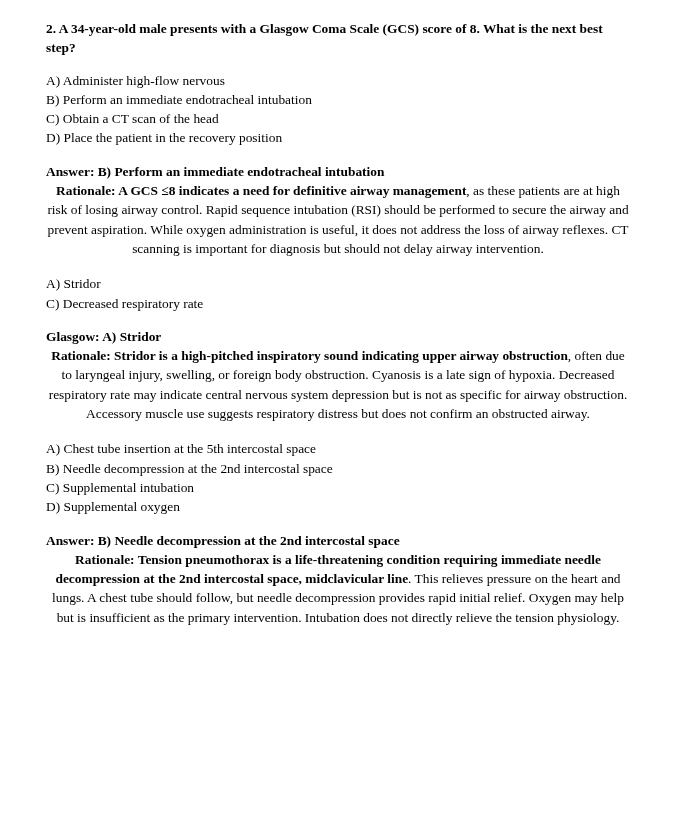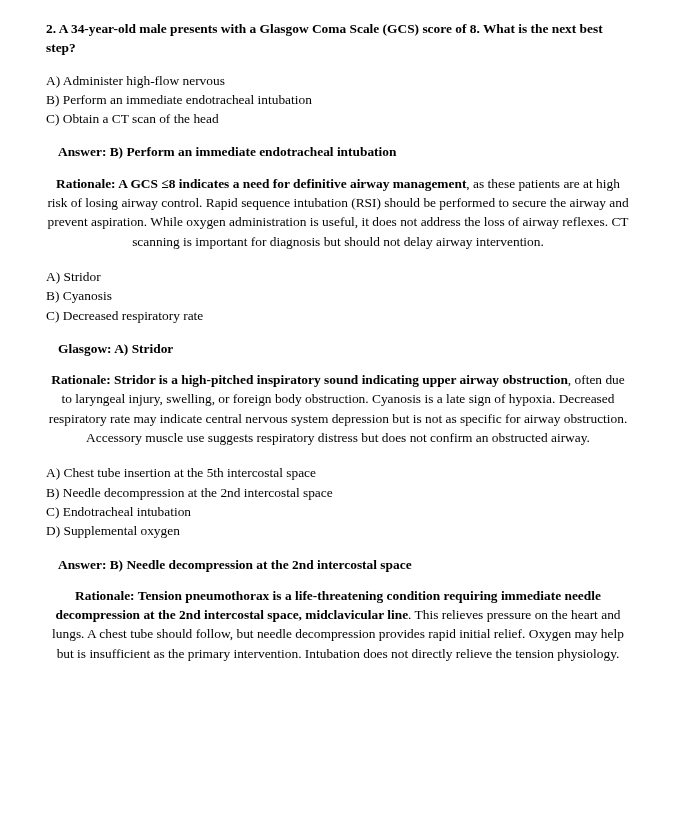--- a/index.html
+++ b/index.html
@@ -45,21 +45,21 @@
     margin: 0;
     white-space: nowrap;
   }
   .answer-group {
     margin: 14px 0 0 0;
   }
   .answer-line {
     font-size: 13.4px;
     line-height: 19.3px;
     font-weight: bold;
-    margin: 12px;
+    margin: 0;
   }
   .rationale {
     font-size: 13.4px;
     line-height: 19.3px;
     font-weight: normal;
     margin: 0;
     text-align: center;
   }
   .rationale .lead {
     font-weight: bold;
@@ -72,44 +72,44 @@
 <body>
 
 <div class="page">
 
   <div class="qa-block">
     <p class="stem">2. A 34-year-old male presents with a Glasgow Coma Scale (GCS) score of 8. What is the next best step?</p>
     <ul class="options">
       <li class="option">A) Administer high-flow nervous</li>
       <li class="option">B) Perform an immediate endotracheal intubation</li>
       <li class="option">C) Obtain a CT scan of the head</li>
+      <li class="option">D) Place the patient in the recovery position</li>
     </ul>
     <div class="answer-group">
       <p class="answer-line">Answer: B) Perform an immediate endotracheal intubation</p>
       <p class="rationale"><span class="lead">Rationale: A GCS ≤8 indicates a need for definitive airway management</span><span>, as these patients are at high risk of losing airway control. Rapid sequence intubation (RSI) should be performed to secure the airway and prevent aspiration. While oxygen administration is useful, it does not address the loss of airway reflexes. CT scanning is important for diagnosis but should not delay airway intervention.</span></p>
     </div>
   </div>
 
   <div class="qa-block block-gap">
     <ul class="options">
       <li class="option">A) Stridor</li>
-      <li class="option">B) Cyanosis</li>
       <li class="option">C) Decreased respiratory rate</li>
     </ul>
     <div class="answer-group">
       <p class="answer-line">Glasgow: A) Stridor</p>
       <p class="rationale"><span class="lead">Rationale: Stridor is a high-pitched inspiratory sound indicating upper airway obstruction</span><span>, often due to laryngeal injury, swelling, or foreign body obstruction. Cyanosis is a late sign of hypoxia. Decreased respiratory rate may indicate central nervous system depression but is not as specific for airway obstruction. Accessory muscle use suggests respiratory distress but does not confirm an obstructed airway.</span></p>
     </div>
   </div>
 
   <div class="qa-block block-gap">
     <ul class="options">
       <li class="option">A) Chest tube insertion at the 5th intercostal space</li>
       <li class="option">B) Needle decompression at the 2nd intercostal space</li>
-      <li class="option">C) Endotracheal intubation</li>
+      <li class="option">C) Supplemental intubation</li>
       <li class="option">D) Supplemental oxygen</li>
     </ul>
     <div class="answer-group">
       <p class="answer-line">Answer: B) Needle decompression at the 2nd intercostal space</p>
       <p class="rationale"><span class="lead">Rationale: Tension pneumothorax is a life-threatening condition requiring immediate needle decompression at the 2nd intercostal space, midclavicular line</span><span>. This relieves pressure on the heart and lungs. A chest tube should follow, but needle decompression provides rapid initial relief. Oxygen may help but is insufficient as the primary intervention. Intubation does not directly relieve the tension physiology.</span></p>
     </div>
   </div>
 
 </div>
 

